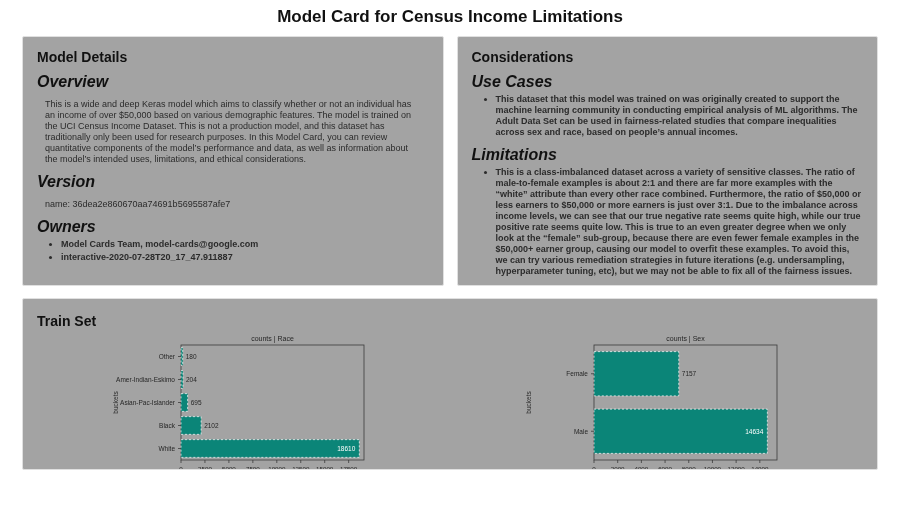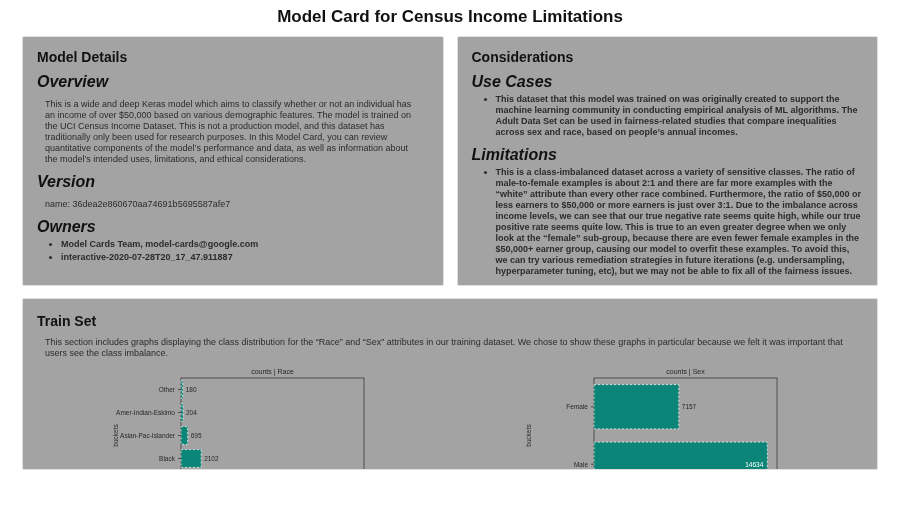--- a/index.html
+++ b/index.html
@@ -67,21 +67,20 @@
       <li>This is a class-imbalanced dataset across a variety of sensitive classes. The ratio of male-to-female examples is about 2:1 and there are far more examples with the “white” attribute than every other race combined. Furthermore, the ratio of $50,000 or less earners to $50,000 or more earners is just over 3:1. Due to the imbalance across income levels, we can see that our true negative rate seems quite high, while our true positive rate seems quite low. This is true to an even greater degree when we only look at the “female” sub-group, because there are even fewer female examples in the $50,000+ earner group, causing our model to overfit these examples. To avoid this, we can try various remediation strategies in future iterations (e.g. undersampling, hyperparameter tuning, etc), but we may not be able to fix all of the fairness issues.</li>
     </ul>
     <h3>Ethical Considerations</h3>
 
   </section>
 
 </div>
 
 <section class="card train-card">
   <h2>Train Set</h2>
-  <p>This section includes graphs displaying the class distribution for the “Race” and “Sex” attributes in our training dataset. We chose to show these graphs in particular because we felt it was important that users see the class imbalance.</p>
   <div class="charts-row">
     <div class="chart-col">
       <div id="chart-0"><svg width="265" height="155" viewBox="0 0 265 155">
             <text x="161.5" y="7" font-size="7" text-anchor="middle" fill="#262626">counts | Race</text>
             <rect x="70" y="11" width="183" height="115" fill="none" stroke="#3a3a3a" stroke-width="0.8"></rect>
             <rect x="70" y="13.645" width="1.7246073298429319" height="17.71" fill="#0b8578" stroke="#ffffff" stroke-width="0.7" stroke-dasharray="2,2"></rect>
             <line x1="67" y1="22.5" x2="70" y2="22.5" stroke="#3a3a3a" stroke-width="0.8"></line>
             <text x="64" y="24.8" font-size="6.5" text-anchor="end" fill="#262626">Other</text>
             <text x="74.72460732984293" y="24.8" font-size="6.5" text-anchor="start" fill="#262626">180</text>
             <rect x="70" y="36.644999999999996" width="1.9545549738219896" height="17.71" fill="#0b8578" stroke="#ffffff" stroke-width="0.7" stroke-dasharray="2,2"></rect>

